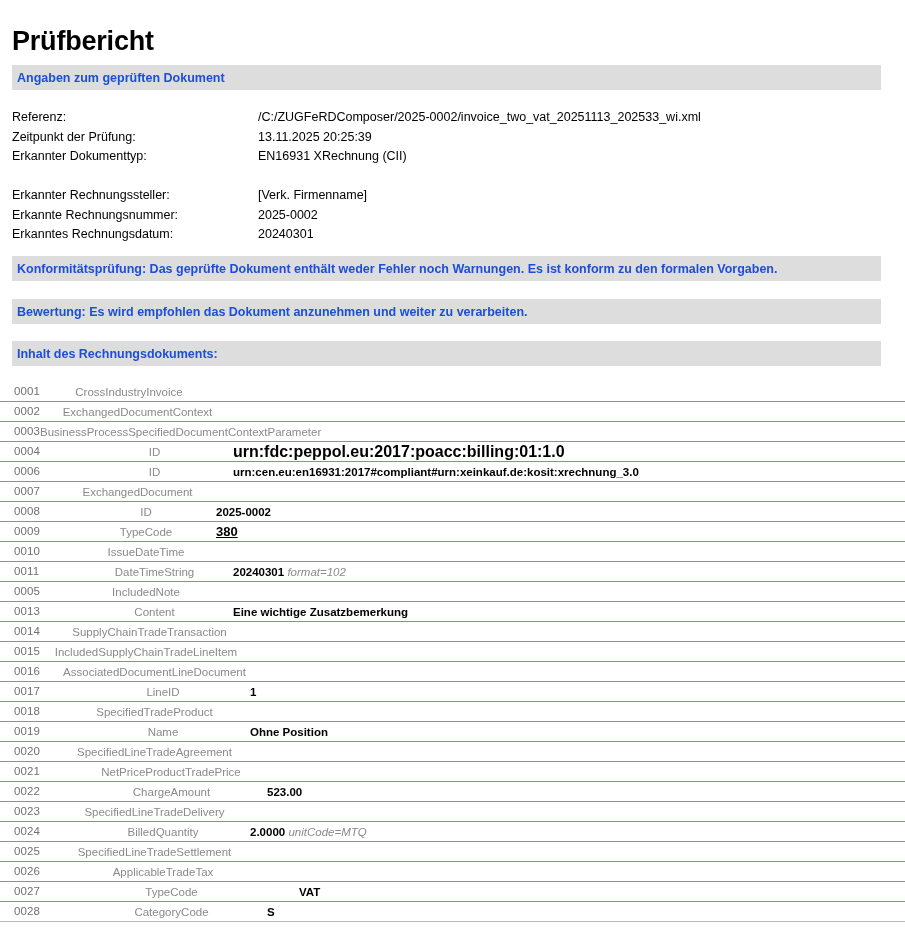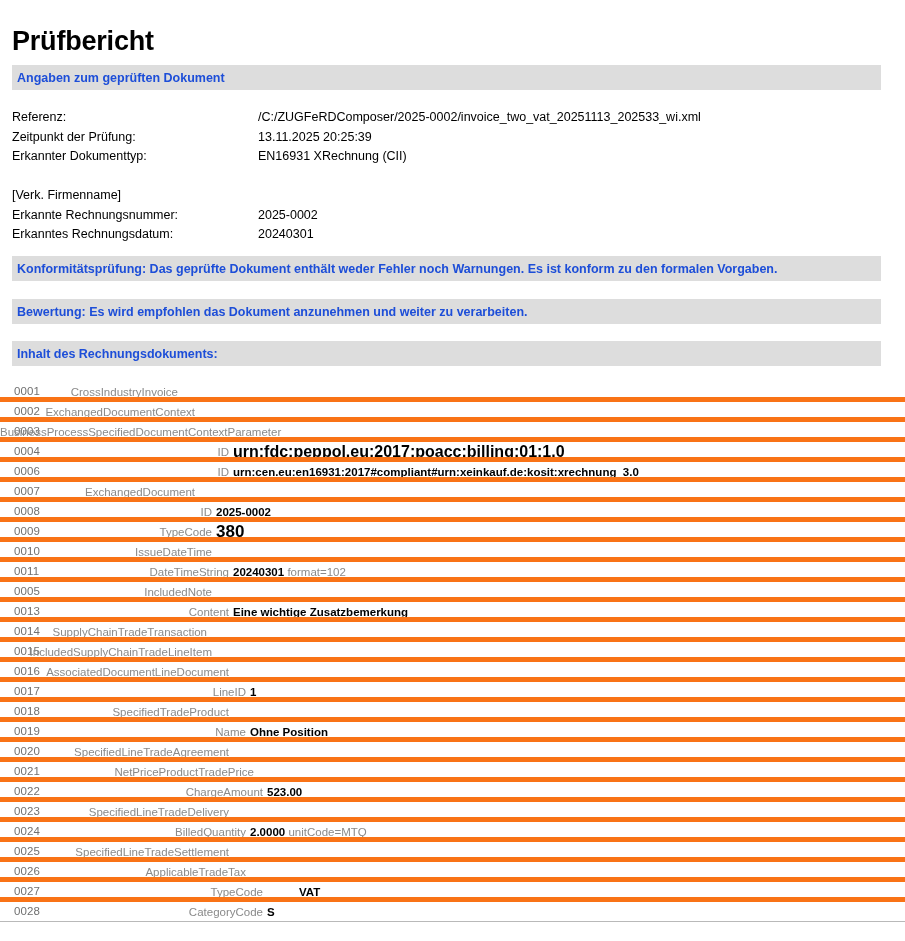--- a/index.html
+++ b/index.html
@@ -80,21 +80,21 @@
   
   .xml-table {
     position: absolute;
     left: 0px;
     top: 382px;
     width: 905px;
   }
   .xml-row {
     position: relative;
     height: 20px;
-    border-bottom: 5px solid #f97316;
+    border-bottom: 1px solid #f97316;
     box-sizing: border-box;
     white-space: nowrap;
     overflow: hidden;
   }
   .xml-row .lineno {
     position: absolute;
     left: 14px;
     top: 3px;
     width: 34px;
     font-size: 11.5px;
@@ -111,24 +111,26 @@
   .xml-row .ename {
     color: #8a8a8a;
     font-weight: normal;
   }
   .xml-row .evalue {
     color: #000000;
     font-weight: bold;
   }
   .xml-row .eattr {
     color: #8a8a8a;
+    font-style: italic;
   }
   
   .xml-row .body {
-    text-align: right;
+    text-align: center;
+    margin-left: 40px;
   }
   .xml-row .tailwrap {
     display: inline-block;
     text-align: left;
   }
 
   
   .xml-table .xml-row:last-child { border-bottom: 1px solid #b9b9b9; }
 </style>
 </head>
@@ -153,20 +155,21 @@
       </div>
       <div class="info-row">
         <div class="info-label">Erkannter Dokumenttyp:</div>
         <div class="info-value">EN16931 XRechnung (CII)</div>
       </div>
       <div class="info-row spacer">
         <div class="info-label"></div>
         <div class="info-value"></div>
       </div>
       <div class="info-row">
+        <div class="info-label">Erkannter Rechnungssteller:</div>
         <div class="info-value">[Verk. Firmenname]</div>
       </div>
       <div class="info-row">
         <div class="info-label">Erkannte Rechnungsnummer:</div>
         <div class="info-value">2025-0002</div>
       </div>
       <div class="info-row">
         <div class="info-label">Erkanntes Rechnungsdatum:</div>
         <div class="info-value">20240301</div>
       </div>
@@ -212,21 +215,21 @@
         <span class="body" style="left: 0px; width: 195px;"><span class="ename">ExchangedDocument</span></span>
       </div>
       <div class="xml-row">
         <span class="lineno">0008</span>
         <span class="body" style="left: 0px; width: 212px;"><span class="ename">ID</span></span>
         <span class="tailwrap" style="position: absolute; top: 3px; left: 216px; font-size: 11.5px; line-height: 14px;"><span class="evalue">2025-0002</span></span>
       </div>
       <div class="xml-row">
         <span class="lineno">0009</span>
         <span class="body" style="left: 0px; width: 212px;"><span class="ename">TypeCode</span></span>
-        <span class="tailwrap" style="position: absolute; top: 3px; left: 216px; font-size: 17px; line-height: 14px; text-decoration: underline;"><span class="evalue">380</span></span>
+        <span class="tailwrap" style="position: absolute; top: 3px; left: 216px; font-size: 13px; line-height: 14px; text-decoration: underline;"><span class="evalue">380</span></span>
       </div>
       <div class="xml-row">
         <span class="lineno">0010</span>
         <span class="body" style="left: 0px; width: 212px;"><span class="ename">IssueDateTime</span></span>
       </div>
       <div class="xml-row">
         <span class="lineno">0011</span>
         <span class="body" style="left: 0px; width: 229px;"><span class="ename">DateTimeString</span></span>
         <span class="tailwrap" style="position: absolute; top: 3px; left: 233px; font-size: 11.5px; line-height: 14px;"><span class="evalue">20240301</span> <span class="eattr">format=102</span></span>
       </div>

